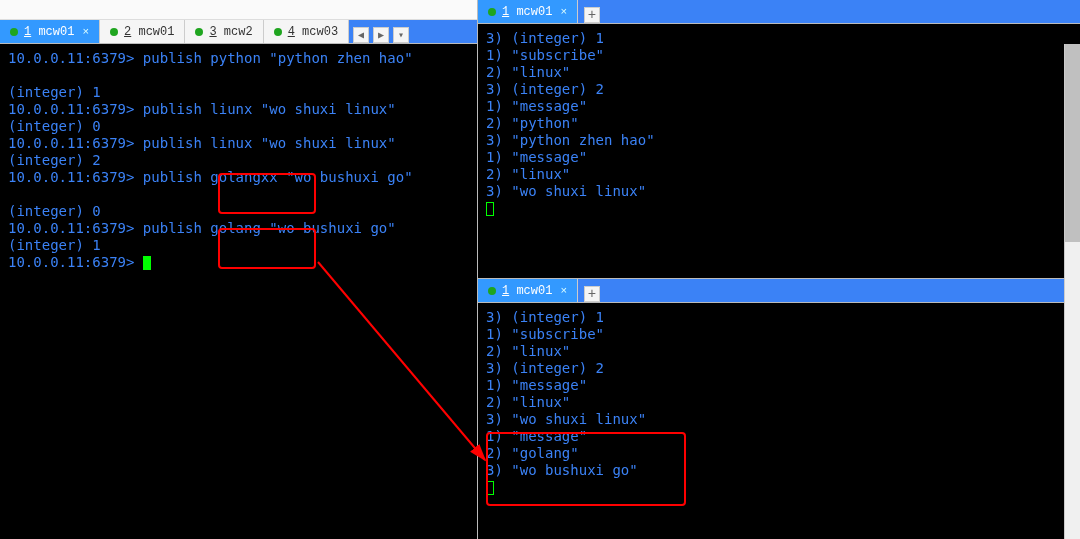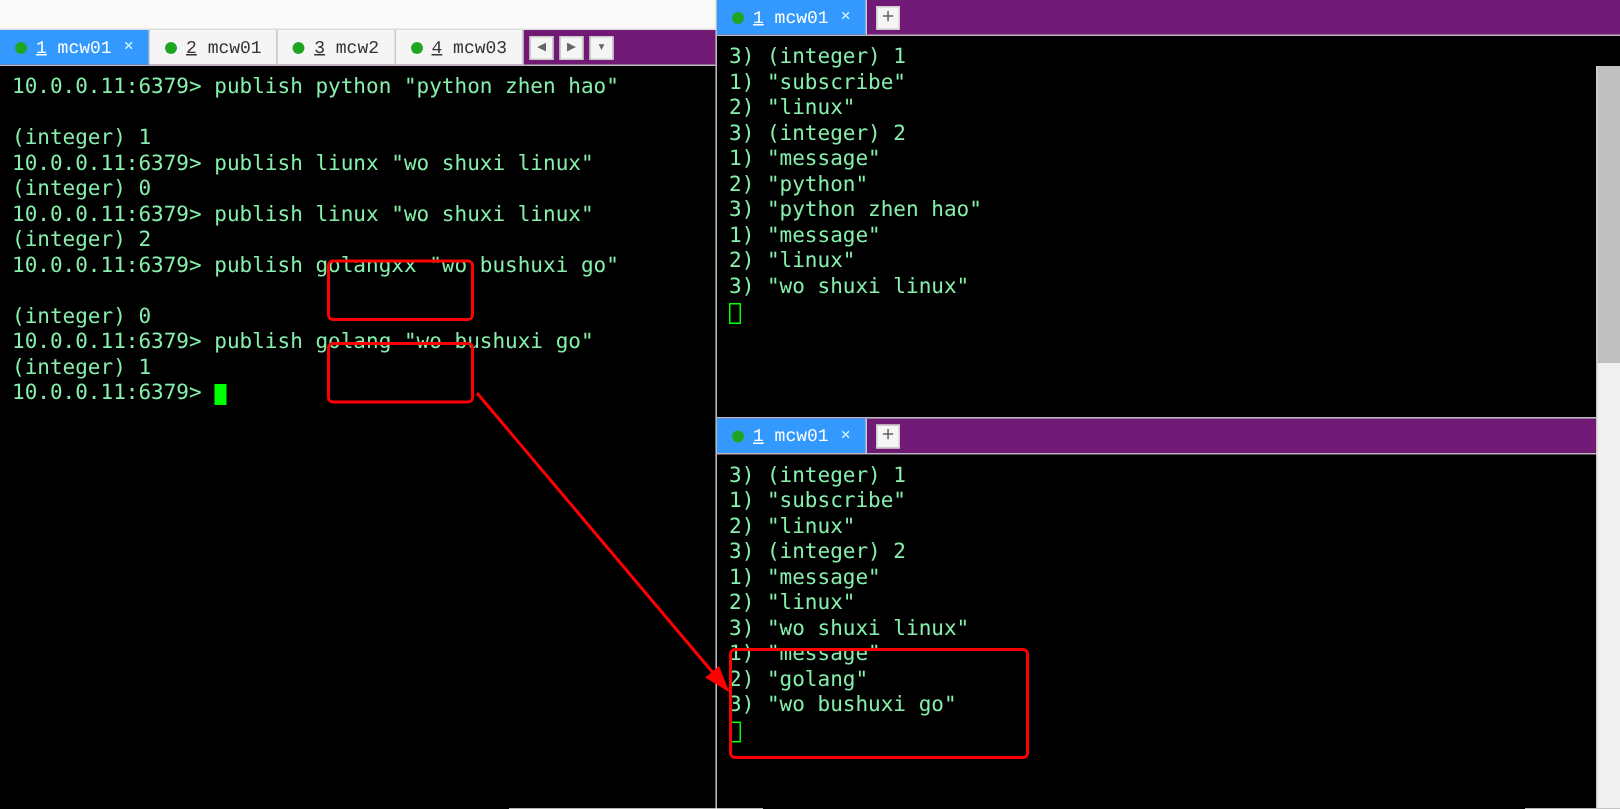--- a/index.html
+++ b/index.html
@@ -30,22 +30,22 @@
   }
   .right-top { flex: 0 0 278px; display: flex; flex-direction: column; }
   .right-bottom { flex: 1; display: flex; flex-direction: column; border-top: 1px solid #bbb; }
   .tool-strip {
     height: 20px;
     background: #fafafa;
     border-bottom: 1px solid #ddd;
   }
   .tab-bar {
     display: flex;
-    align-items: center;
-    background: #701a75;
+    align-items: flex-end;
+    background: #3b82f6;
     height: 24px;
     border-bottom: 1px solid #bbb;
     user-select: none;
   }
   .tab {
     display: flex;
     align-items: center;
     gap: 6px;
     padding: 0 10px;
     height: 100%;
@@ -73,21 +73,21 @@
     width: 16px; height: 16px;
     display: flex; align-items: center; justify-content: center;
     color: #666; font-size: 10px;
     border: 1px solid #ccc;
     background: #f5f5f5; cursor: pointer;
   }
   .new-tab-btn { margin-left: 6px; font-size: 14px; line-height: 1; }
   .terminal {
     flex: 1;
     background: #000;
-    color: #86efac;
+    color: #3b82f6;
     padding: 6px 8px;
     font-family: Consolas, monospace;
     font-size: 14px;
     line-height: 17px;
     white-space: pre;
     overflow: hidden;
     position: relative;
   }
   .cursor {
     display: inline-block;

